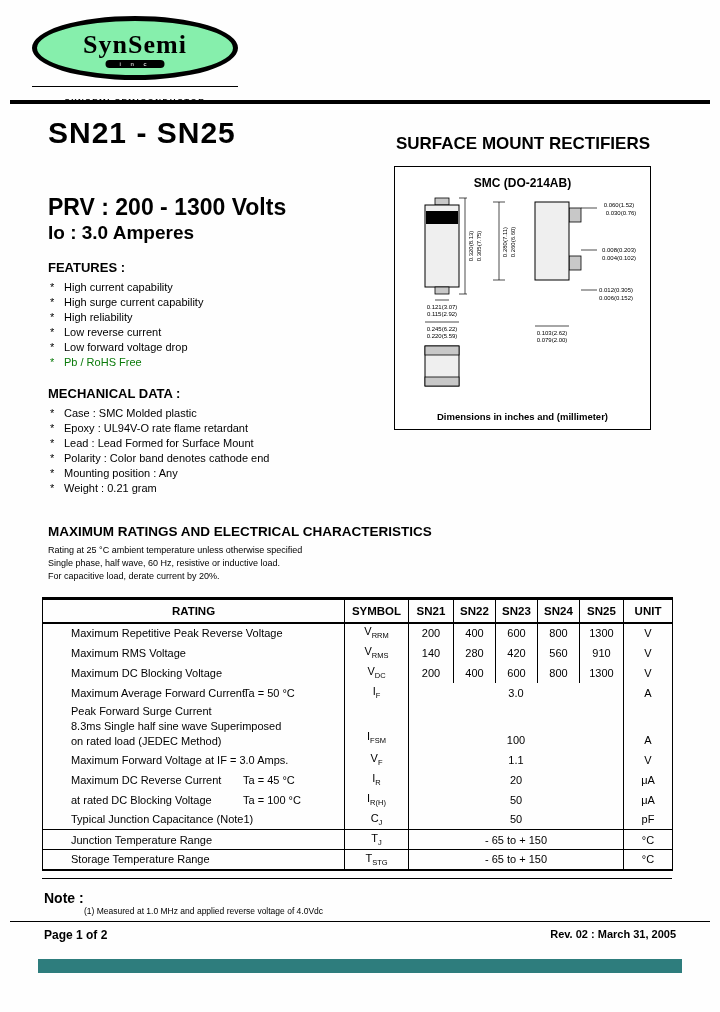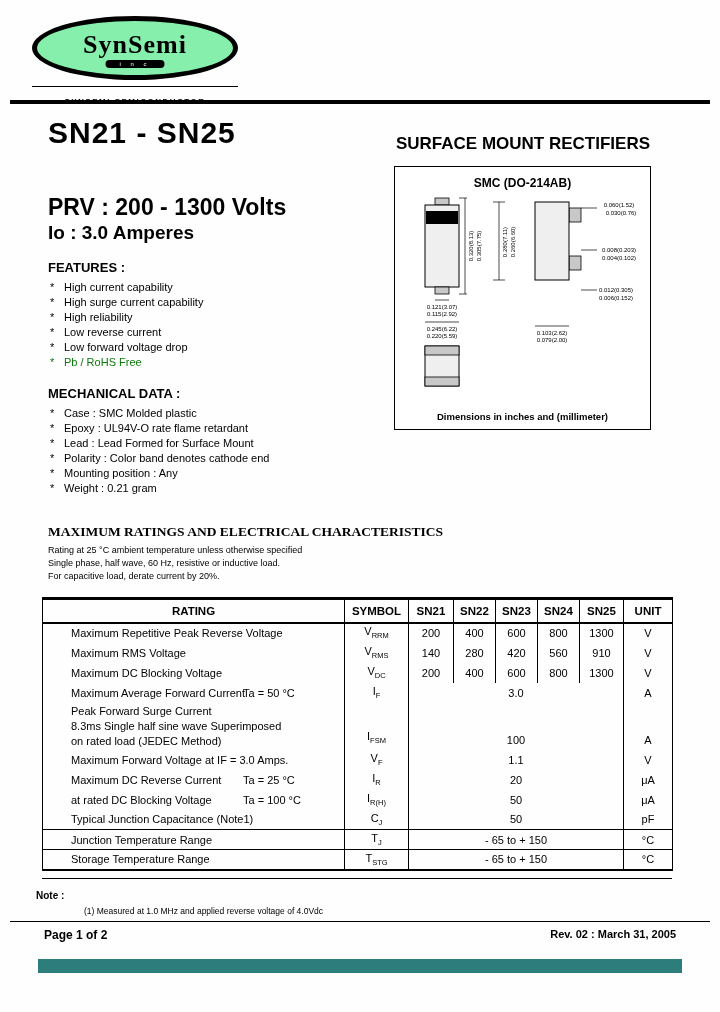--- a/index.html
+++ b/index.html
@@ -50,41 +50,41 @@
   .pkg-title { text-align:center; font-size:12px; font-weight:bold; margin-top:9px; }
   .pkg-svg { position:absolute; left:0; top:27px; width:255px; height:202px; }
   .pkg-caption { position:absolute; bottom:7px; width:100%; text-align:center; font-size:9.5px; font-weight:bold; }
   .pkg-svg text { font-family:"Liberation Sans", sans-serif; font-size:6px; fill:#000; }
   .pkg-svg line { stroke:#000; stroke-width:0.7; }
   .pkg-svg .shape { stroke:#000; stroke-width:1; fill:#efefef; }
   .pkg-svg .metal { stroke:#000; stroke-width:0.8; fill:#c8c8c8; }
   .pkg-svg .band { fill:#000; }
 
   
-  .ratings-heading { position:absolute; left:48px; top:524px; font-size:13.5px; font-weight:bold;font-family:Liberation Serif, serif; }
+  .ratings-heading { position:absolute; left:48px; top:524px; font-size:13.5px; font-weight:bold; }
   .ratings-notes { position:absolute; left:48px; top:544px; font-size:9px; line-height:13px; }
 
   table.rtable {
     position:absolute; left:42px; top:597px; width:630px;
     border-collapse:collapse; font-size:11px; table-layout:fixed;
   }
   table.rtable { border:1px solid #000; border-top:3px solid #000; border-bottom:2px solid #000; }
   .rtable th { font-size:11.5px; font-weight:bold; height:24px; border-bottom:2px solid #000; text-align:center; }
   .rtable td { height:20px; text-align:center; vertical-align:middle; padding:1px 0; }
   .rtable th + th, .rtable td + td { border-left:1px solid #000; }
   .rtable .c-rating { text-align:left; padding-left:28px; position:relative; }
   .rtable .cond { position:absolute; left:200px; top:50%; transform:translateY(-50%); white-space:nowrap; }
   .rtable sub { font-size:7.5px; }
   .rtable .r-sep td { border-top:1px solid #000; }
   .rtable .r-tall .c-sym, .rtable .r-tall .c-val, .rtable .r-tall .c-unit { vertical-align:bottom; padding-bottom:4px; }
   .rtable .rline { line-height:15px; }
   .table-underline { position:absolute; left:42px; top:878px; width:630px; height:1px; background:#000; }
 
   
-  .note-label { position:absolute; left:36px; top:890px; font-size:10px; font-weight:bold; }
+  .note-label { position:absolute; left:44px; top:890px; font-size:14px; font-weight:bold; }
   .note-text  { position:absolute; left:84px; top:906px; font-size:8.5px; }
   .footer-rule { position:absolute; left:10px; top:921px; width:700px; height:1px; background:#000; }
   .page-number { position:absolute; left:44px; top:928px; font-size:12px; font-weight:bold; }
   .revision    { position:absolute; right:44px; top:928px; font-size:11px; font-weight:bold; }
   .footer-bar  { position:absolute; left:38px; top:959px; width:644px; height:14px; }
 </style>
 </head>
 <body>
 
 <div class="page">
@@ -263,21 +263,21 @@
     </tr>
     <tr>
       <td class="c-rating">Maximum Forward Voltage at IF = 3.0 Amps.</td>
       <td class="c-sym"><span>V</span><sub>F</sub></td>
       <td class="c-val" colspan="5">1.1</td>
       <td class="c-unit">V</td>
     </tr>
     <tr>
       <td class="c-rating">
         <span>Maximum DC Reverse Current</span>
-        <span class="cond">Ta = 25 °C</span>
+        <span class="cond">Ta = 45 °C</span>
       </td>
       <td class="c-sym"><span>I</span><sub>R</sub></td>
       <td class="c-val" colspan="5">20</td>
       <td class="c-unit">μA</td>
     </tr>
     <tr>
       <td class="c-rating">
         <span>at rated DC Blocking Voltage</span>
         <span class="cond">Ta = 100 °C</span>
       </td>

